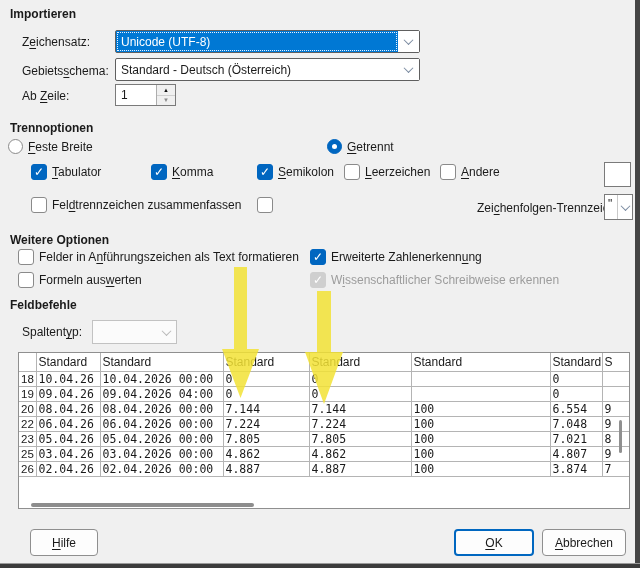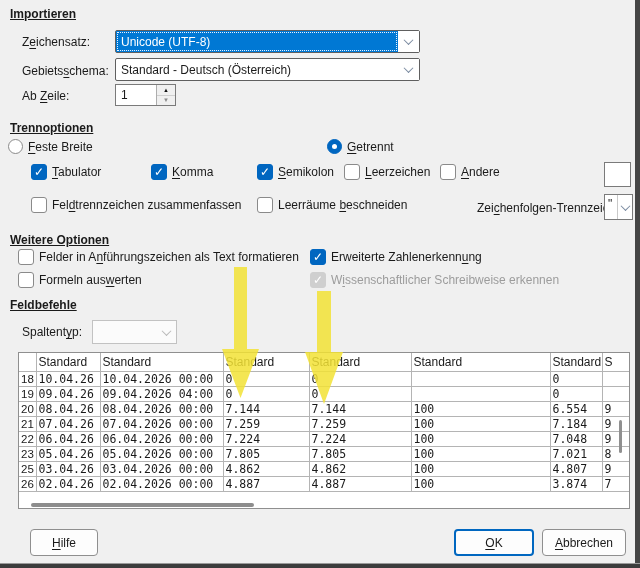--- a/index.html
+++ b/index.html
@@ -1,20 +1,20 @@
 <!DOCTYPE html>
 <html><head>
 <meta charset="utf-8">
 <style>
   * { margin:0; padding:0; box-sizing:border-box; }
   html,body { width:640px; height:568px; }
   body { font-family:"Liberation Sans", sans-serif; font-size:12px; color:#1a1a1a; }
   .dialog { position:relative; width:640px; height:568px; background:#f0f0f0; overflow:hidden; }
 
-  .sect { position:absolute; font-weight:bold; white-space:nowrap;text-decoration:underline; }
+  .sect { position:absolute; font-weight:bold; white-space:nowrap; }
   .lbl  { position:absolute; white-space:nowrap; }
   u { text-decoration:underline; text-underline-offset:2px; }
 
   
   #h-import { left:10px; top:7px; }
   #h-trenn  { left:10px; top:121px; }
   #h-weitere{ left:10px; top:233px; }
   #h-feld   { left:10px; top:298px; }
 
   
@@ -158,21 +158,20 @@
   <div class="lbl" id="lbl-semi"><u>S</u>emikolon</div>
   <div class="cb" id="cb-space"></div>
   <div class="lbl" id="lbl-space"><u>L</u>eerzeichen</div>
   <div class="cb" id="cb-other"></div>
   <div class="lbl" id="lbl-other"><u>A</u>ndere</div>
   <input id="input-other" value="" style="">
 
   <div class="cb" id="cb-merge"></div>
   <div class="lbl" id="lbl-merge">Fel<u>d</u>trennzeichen zusammenfassen</div>
   <div class="cb" id="cb-trim"></div>
-  <div class="lbl" id="lbl-trim">Leerräume <u>b</u>eschneiden</div>
   <div class="lbl" id="lbl-strdelim">Zei<u>c</u>henfolgen-Trennzeichen:</div>
   <div id="combo-strdelim">
     <div class="q">"</div>
     <div class="arrow-btn">
         <span class="chev"></span>
       </div>
   </div>
 
   <div class="sect" id="h-weitere">Weitere Optionen</div>
 
@@ -245,30 +244,20 @@
               <td class="gut">20</td>
               <td>08.04.26</td>
               <td>08.04.2026 00:00</td>
               <td>7.144</td>
               <td>7.144</td>
               <td>100</td>
               <td>6.554</td>
               <td>9</td>
             </tr>
             <tr>
-              <td class="gut">21</td>
-              <td>07.04.26</td>
-              <td>07.04.2026 00:00</td>
-              <td>7.259</td>
-              <td>7.259</td>
-              <td>100</td>
-              <td>7.184</td>
-              <td>9</td>
-            </tr>
-            <tr>
               <td class="gut">22</td>
               <td>06.04.26</td>
               <td>06.04.2026 00:00</td>
               <td>7.224</td>
               <td>7.224</td>
               <td>100</td>
               <td>7.048</td>
               <td>9</td>
             </tr>
             <tr>

